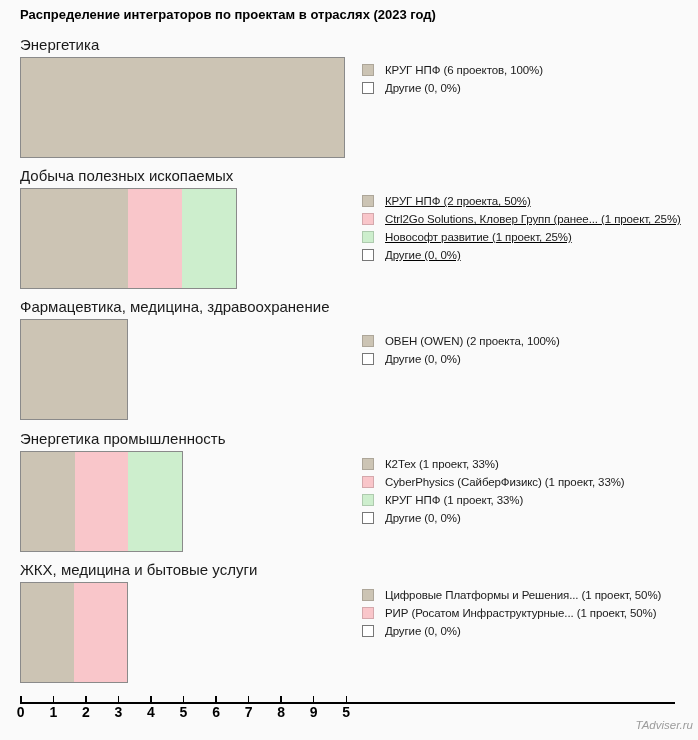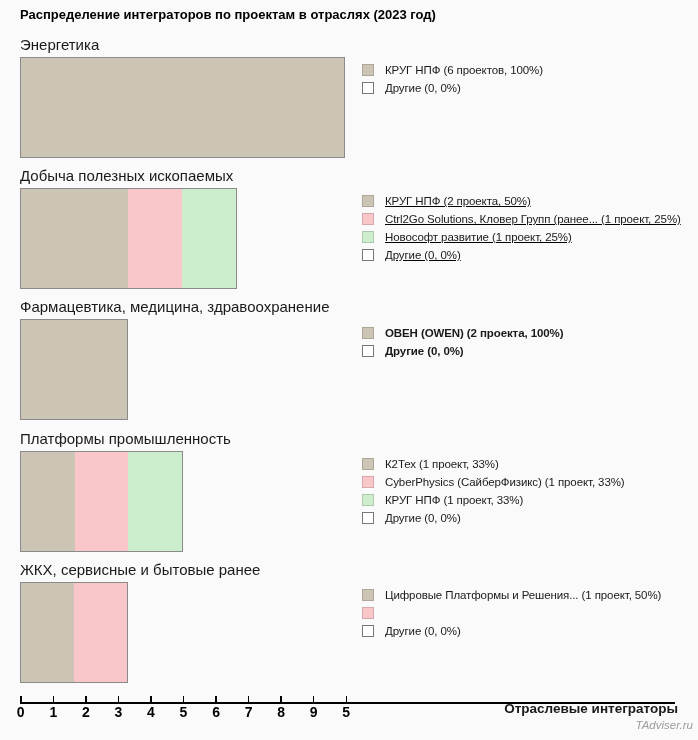--- a/index.html
+++ b/index.html
@@ -155,31 +155,31 @@
         </div>
         <div class="legend-item">
           <span class="swatch others"></span>
           <span class="legend-label">Другие (0, 0%)</span>
         </div>
       </div>
       <div class="section-title" style="top: 298.4px;">Фармацевтика, медицина, здравоохранение</div>
       <div class="bar" style="top: 319.4px; width: 108.34px;">
         <div class="seg" style="flex-grow: 2; background: rgb(204, 196, 180);"></div>
       </div>
-      <div class="legend" style="top: 324px; font-weight: bold;">
+      <div class="legend" style="top: 332px;">
         <div class="legend-item">
           <span class="swatch" style="background: rgb(204, 196, 180);"></span>
           <span class="legend-label">ОВЕН (OWEN) (2 проекта, 100%)</span>
         </div>
         <div class="legend-item">
           <span class="swatch others"></span>
           <span class="legend-label">Другие (0, 0%)</span>
         </div>
       </div>
-      <div class="section-title" style="top: 429.6px;">Платформы промышленность</div>
+      <div class="section-title" style="top: 429.6px;">Энергетика промышленность</div>
       <div class="bar" style="top: 450.6px; width: 162.51px;">
         <div class="seg" style="flex-grow: 1; background: rgb(204, 196, 180);"></div>
         <div class="seg" style="flex-grow: 1; background: rgb(249, 198, 202);"></div>
         <div class="seg" style="flex-grow: 1; background: rgb(205, 238, 205);"></div>
       </div>
       <div class="legend" style="top: 454.6px;">
         <div class="legend-item">
           <span class="swatch" style="background: rgb(204, 196, 180);"></span>
           <span class="legend-label">К2Тех (1 проект, 33%)</span>
         </div>
@@ -189,32 +189,33 @@
         </div>
         <div class="legend-item">
           <span class="swatch" style="background: rgb(205, 238, 205);"></span>
           <span class="legend-label">КРУГ НПФ (1 проект, 33%)</span>
         </div>
         <div class="legend-item">
           <span class="swatch others"></span>
           <span class="legend-label">Другие (0, 0%)</span>
         </div>
       </div>
-      <div class="section-title" style="top: 560.8px;">ЖКХ, сервисные и бытовые ранее</div>
+      <div class="section-title" style="top: 560.8px;">ЖКХ, медицина и бытовые услуги</div>
       <div class="bar" style="top: 581.8px; width: 108.34px;">
         <div class="seg" style="flex-grow: 1; background: rgb(204, 196, 180);"></div>
         <div class="seg" style="flex-grow: 1; background: rgb(249, 198, 202);"></div>
       </div>
       <div class="legend" style="top: 585.8px;">
         <div class="legend-item">
           <span class="swatch" style="background: rgb(204, 196, 180);"></span>
           <span class="legend-label">Цифровые Платформы и Решения... (1 проект, 50%)</span>
         </div>
         <div class="legend-item">
           <span class="swatch" style="background: rgb(249, 198, 202);"></span>
+          <span class="legend-label">РИР (Росатом Инфраструктурные... (1 проект, 50%)</span>
         </div>
         <div class="legend-item">
           <span class="swatch others"></span>
           <span class="legend-label">Другие (0, 0%)</span>
         </div>
       </div>
     </div>
   <div class="axis-line"></div>
   <div id="ticks">
       <div class="tick" style="left: 20px;"></div>
@@ -233,15 +234,14 @@
       <div class="tick-label" style="left: 216.05px;">6</div>
       <div class="tick" style="left: 247.85px;"></div>
       <div class="tick-label" style="left: 248.6px;">7</div>
       <div class="tick" style="left: 280.4px;"></div>
       <div class="tick-label" style="left: 281.15px;">8</div>
       <div class="tick" style="left: 312.95px;"></div>
       <div class="tick-label" style="left: 313.7px;">9</div>
       <div class="tick" style="left: 345.5px;"></div>
       <div class="tick-label" style="left: 346.25px;">5</div>
     </div>
-  <div class="axis-title">Отраслевые интеграторы</div>
   <div class="watermark">TAdviser.ru</div>
 </div>
 
 </body></html>

